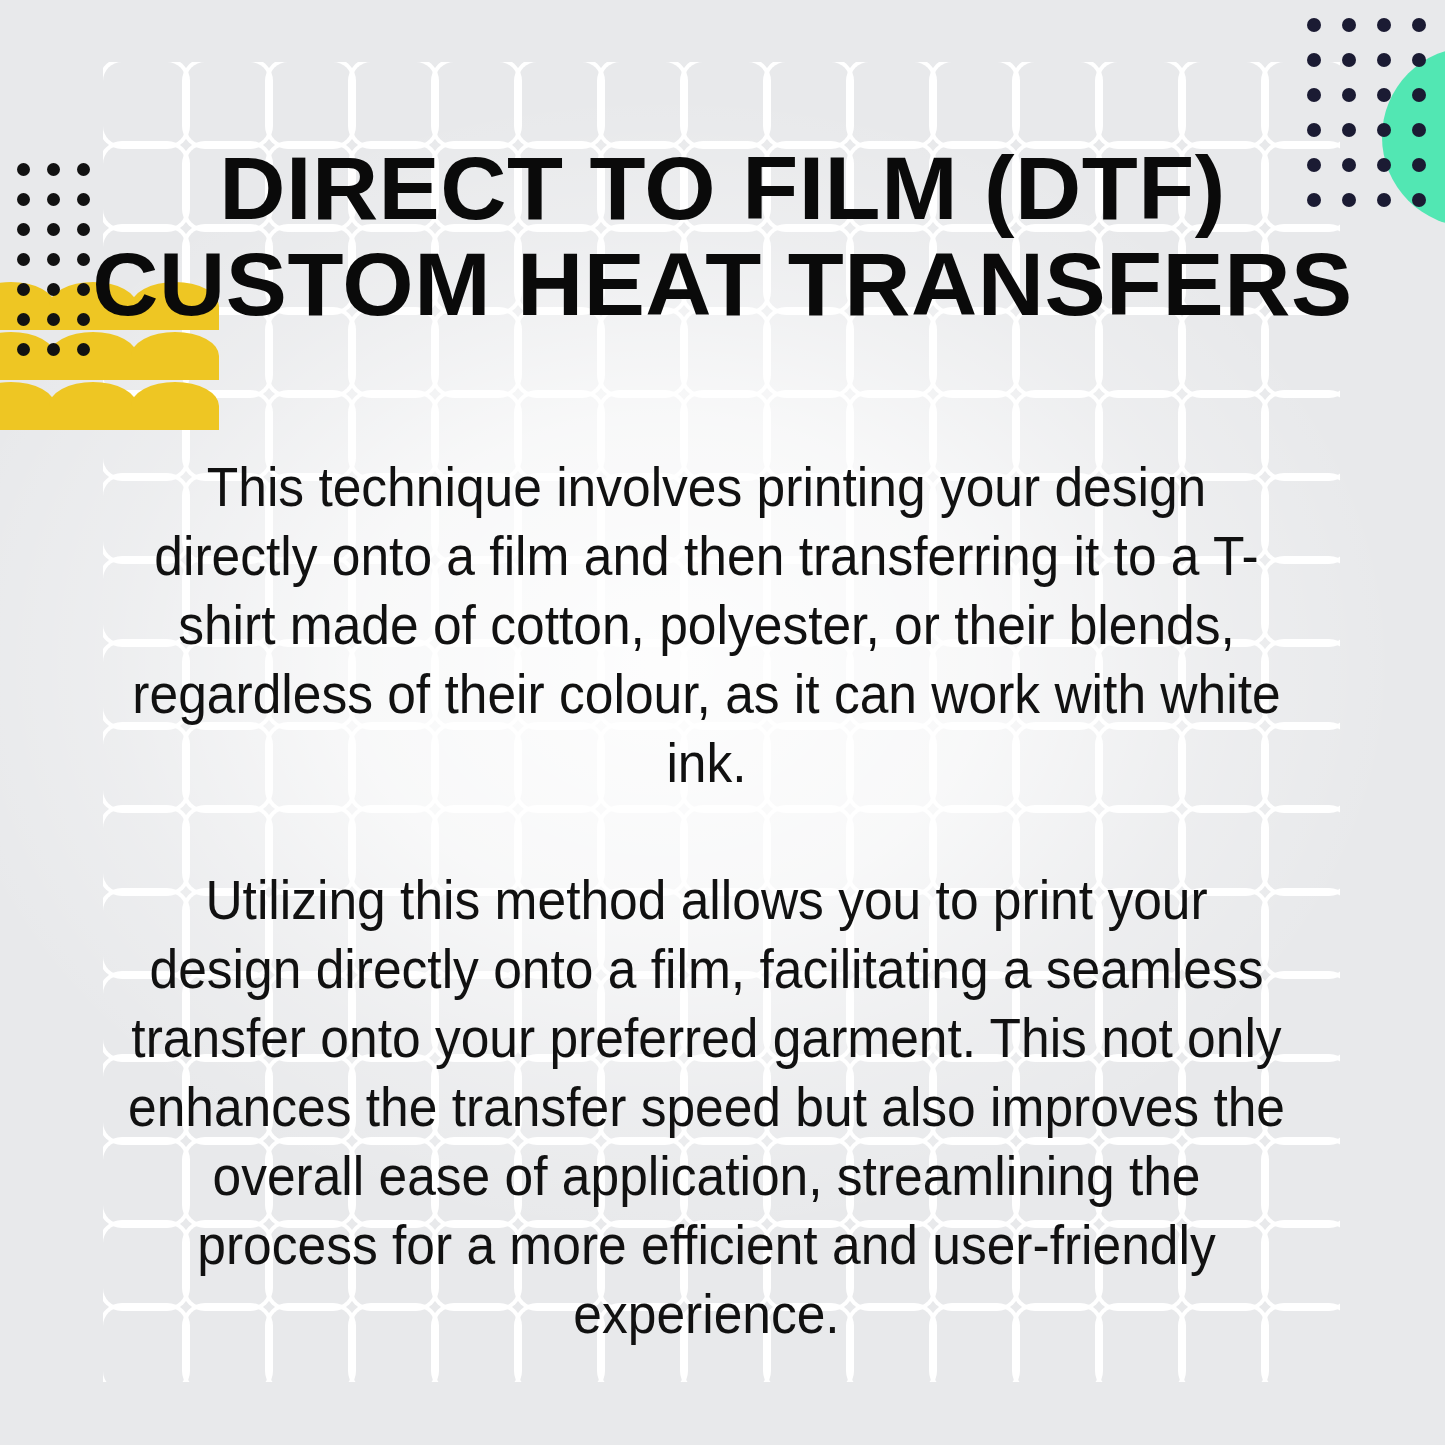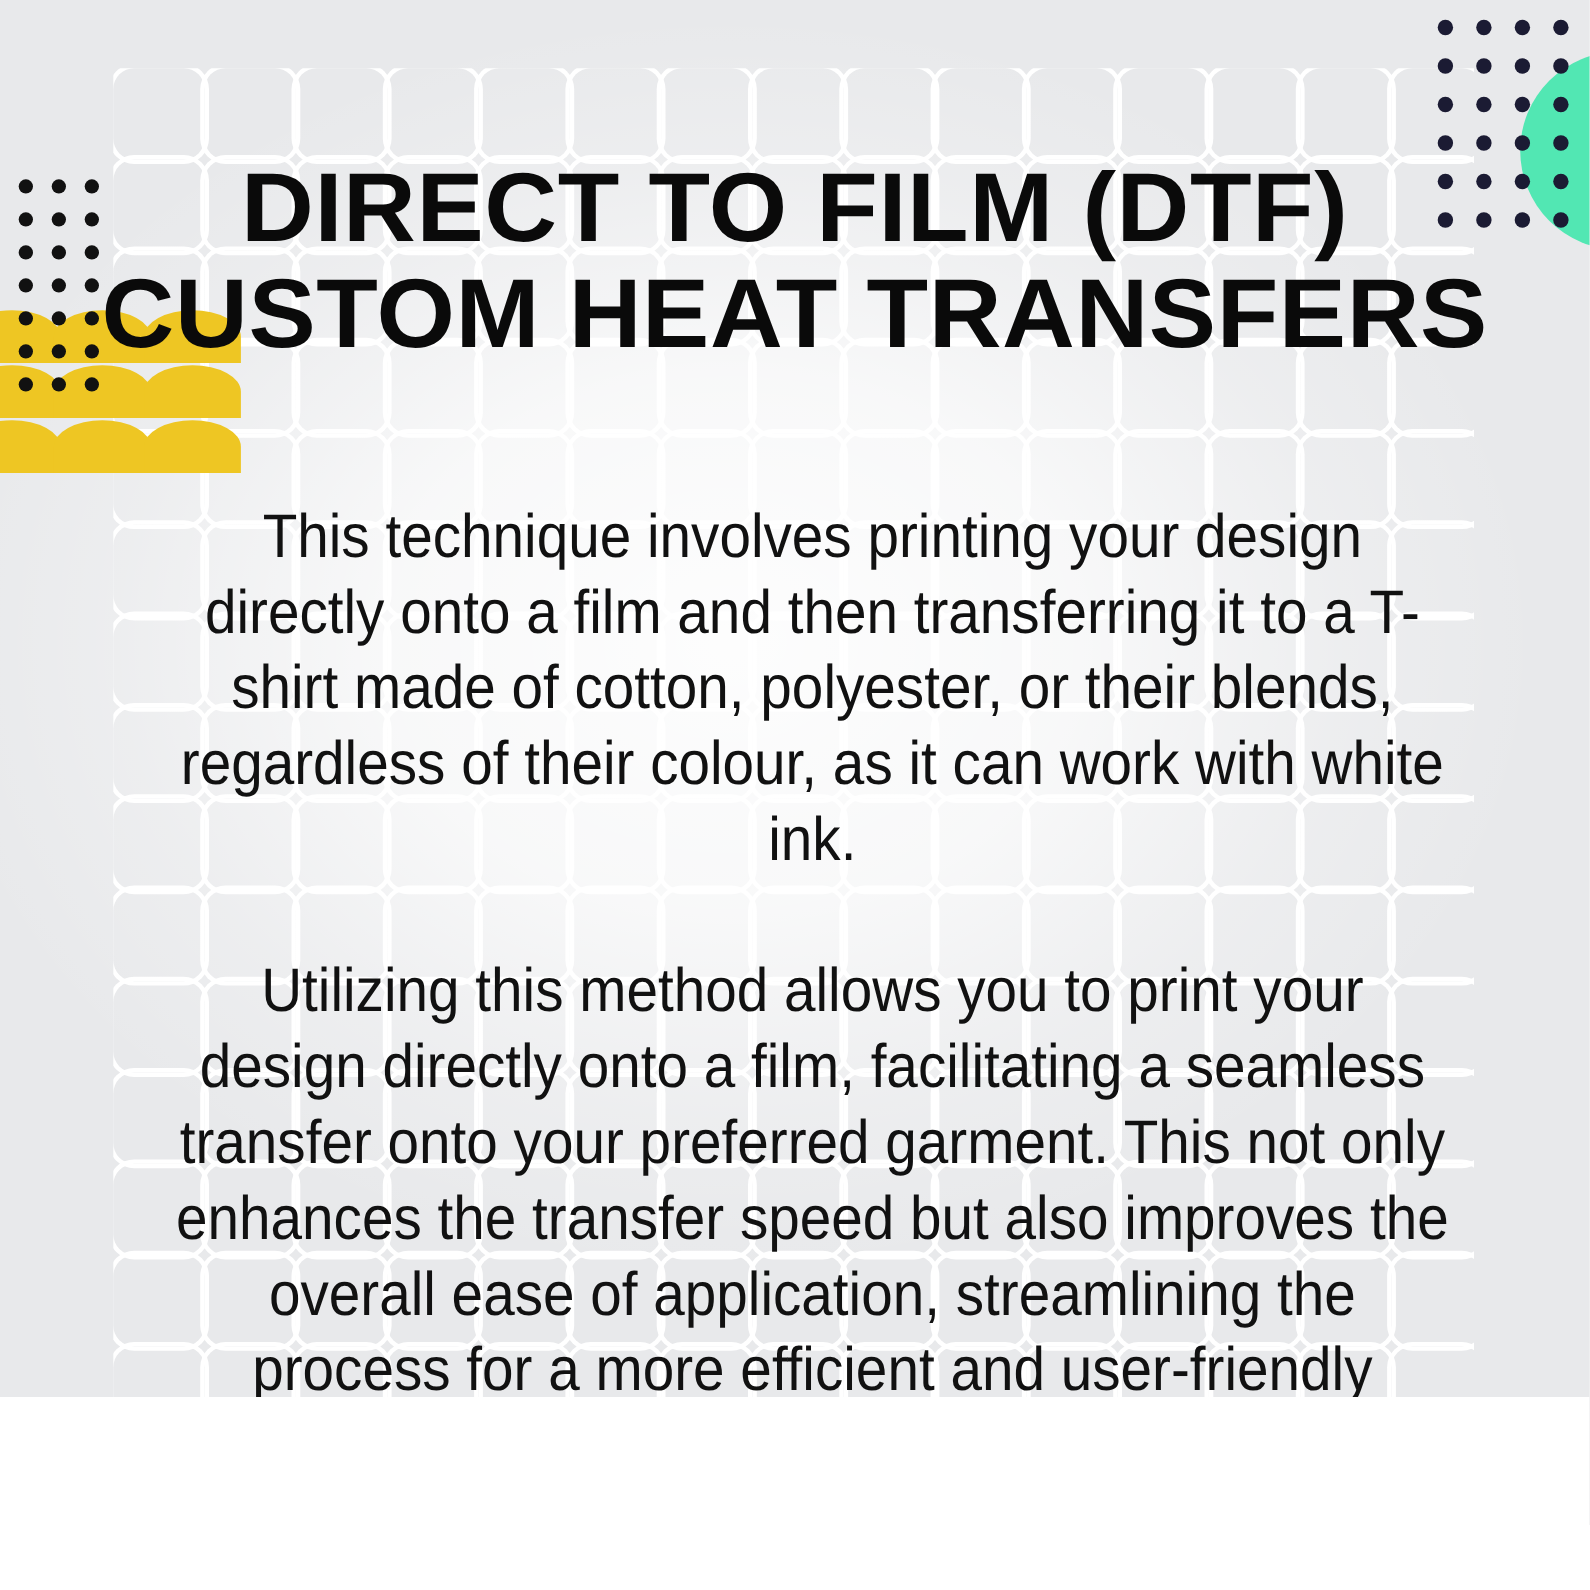--- a/index.html
+++ b/index.html
@@ -9,21 +9,21 @@
   body {
     width: 1445px;
     height: 1445px;
     overflow: hidden;
     font-family: "Liberation Sans", sans-serif;
   }
 
   #poster {
     position: relative;
     width: 1445px;
-    height: 1270px;
+    height: 1445px;
     background: #e8e9eb;
     overflow: hidden;
   }
 
   
   .bg-sheen {
     position: absolute;
     inset: 0;
     background:
       radial-gradient(ellipse 900px 700px at 46% 46%,
@@ -152,21 +152,21 @@
     line-height: 1.08;
     letter-spacing: 0.5px;
     color: #0a0a0a;
     margin: 0;
     transform: scaleX(1.03);
   }
   .title .tline { display: block; }
 
   .body-copy {
     position: absolute;
-    left: 108px;
+    left: 76px;
     width: 1261px;
     top: 452px;
     text-align: center;
     color: #111111;
   }
   .para {
     margin: 0;
     font-family: "Liberation Sans Narrow", "Liberation Sans", sans-serif;
     font-size: 56px;
     line-height: 69px;

